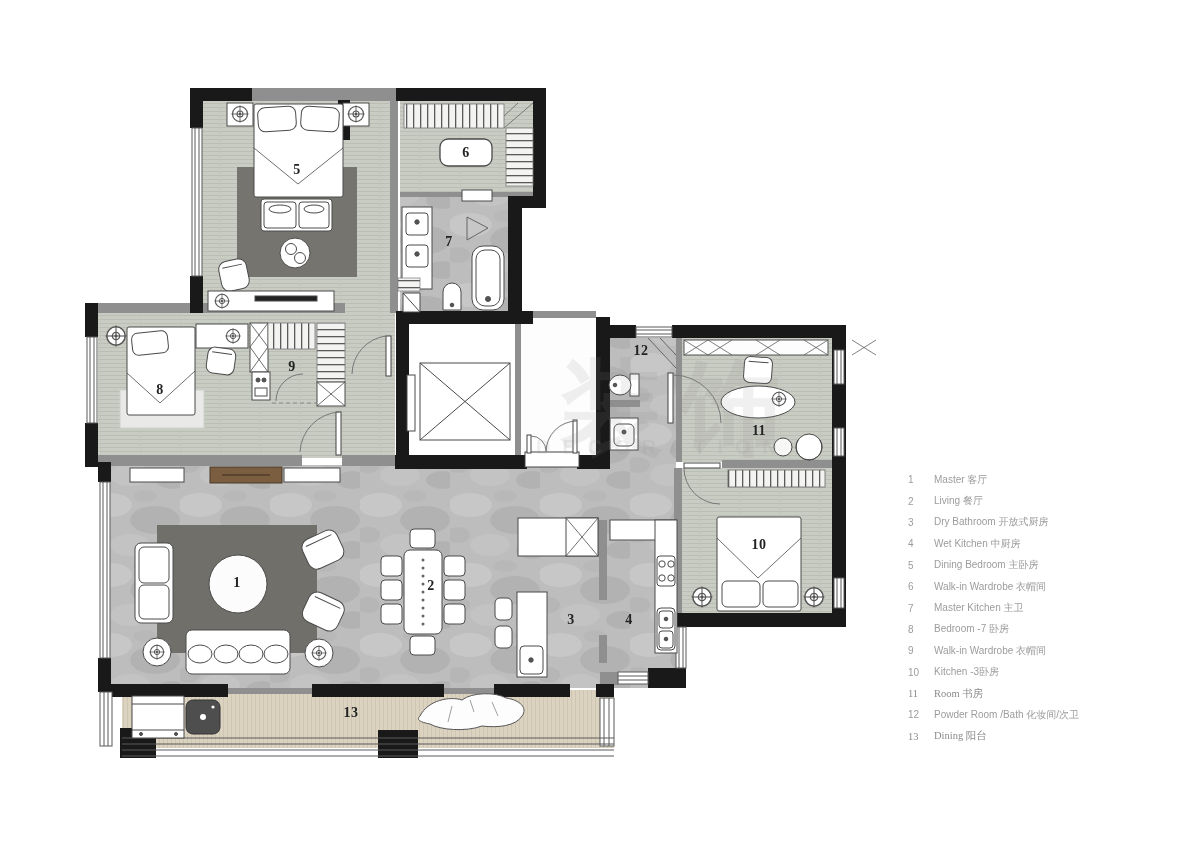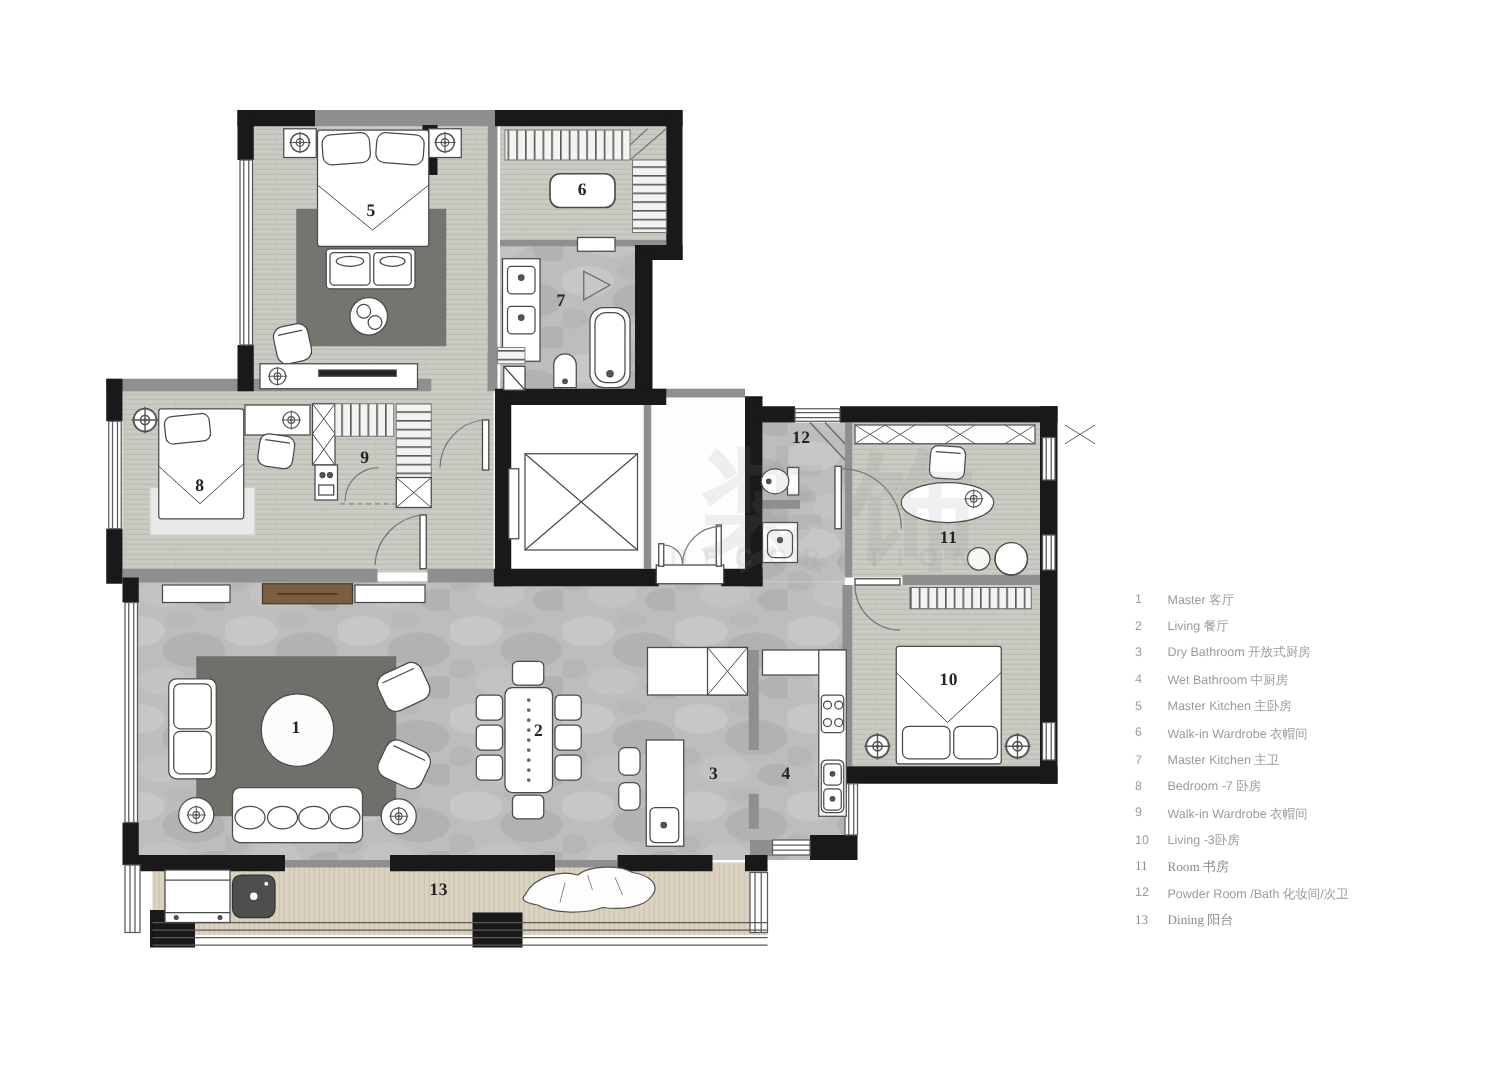--- a/index.html
+++ b/index.html
@@ -417,45 +417,45 @@
   <div class="legend-row">
     <span class="legend-num">2</span>
     <span class="legend-label">Living 餐厅</span>
   </div>
   <div class="legend-row">
     <span class="legend-num">3</span>
     <span class="legend-label">Dry Bathroom 开放式厨房</span>
   </div>
   <div class="legend-row">
     <span class="legend-num">4</span>
-    <span class="legend-label">Wet Bathroom 中厨房</span>
+    <span class="legend-label">Wet Kitchen 中厨房</span>
   </div>
   <div class="legend-row">
     <span class="legend-num">5</span>
-    <span class="legend-label">Master Kitchen 主卧房</span>
+    <span class="legend-label">Dining Bedroom 主卧房</span>
   </div>
   <div class="legend-row">
     <span class="legend-num">6</span>
     <span class="legend-label">Walk-in Wardrobe 衣帽间</span>
   </div>
   <div class="legend-row">
     <span class="legend-num">7</span>
     <span class="legend-label">Master Kitchen 主卫</span>
   </div>
   <div class="legend-row">
     <span class="legend-num">8</span>
     <span class="legend-label">Bedroom -7 卧房</span>
   </div>
   <div class="legend-row">
     <span class="legend-num">9</span>
     <span class="legend-label">Walk-in Wardrobe 衣帽间</span>
   </div>
   <div class="legend-row">
     <span class="legend-num">10</span>
-    <span class="legend-label">Living -3卧房</span>
+    <span class="legend-label">Kitchen -3卧房</span>
   </div>
   <div class="legend-row serif">
     <span class="legend-num">11</span>
     <span class="legend-label">Room 书房</span>
   </div>
   <div class="legend-row">
     <span class="legend-num">12</span>
     <span class="legend-label">Powder Room /Bath 化妆间/次卫</span>
   </div>
   <div class="legend-row serif">

